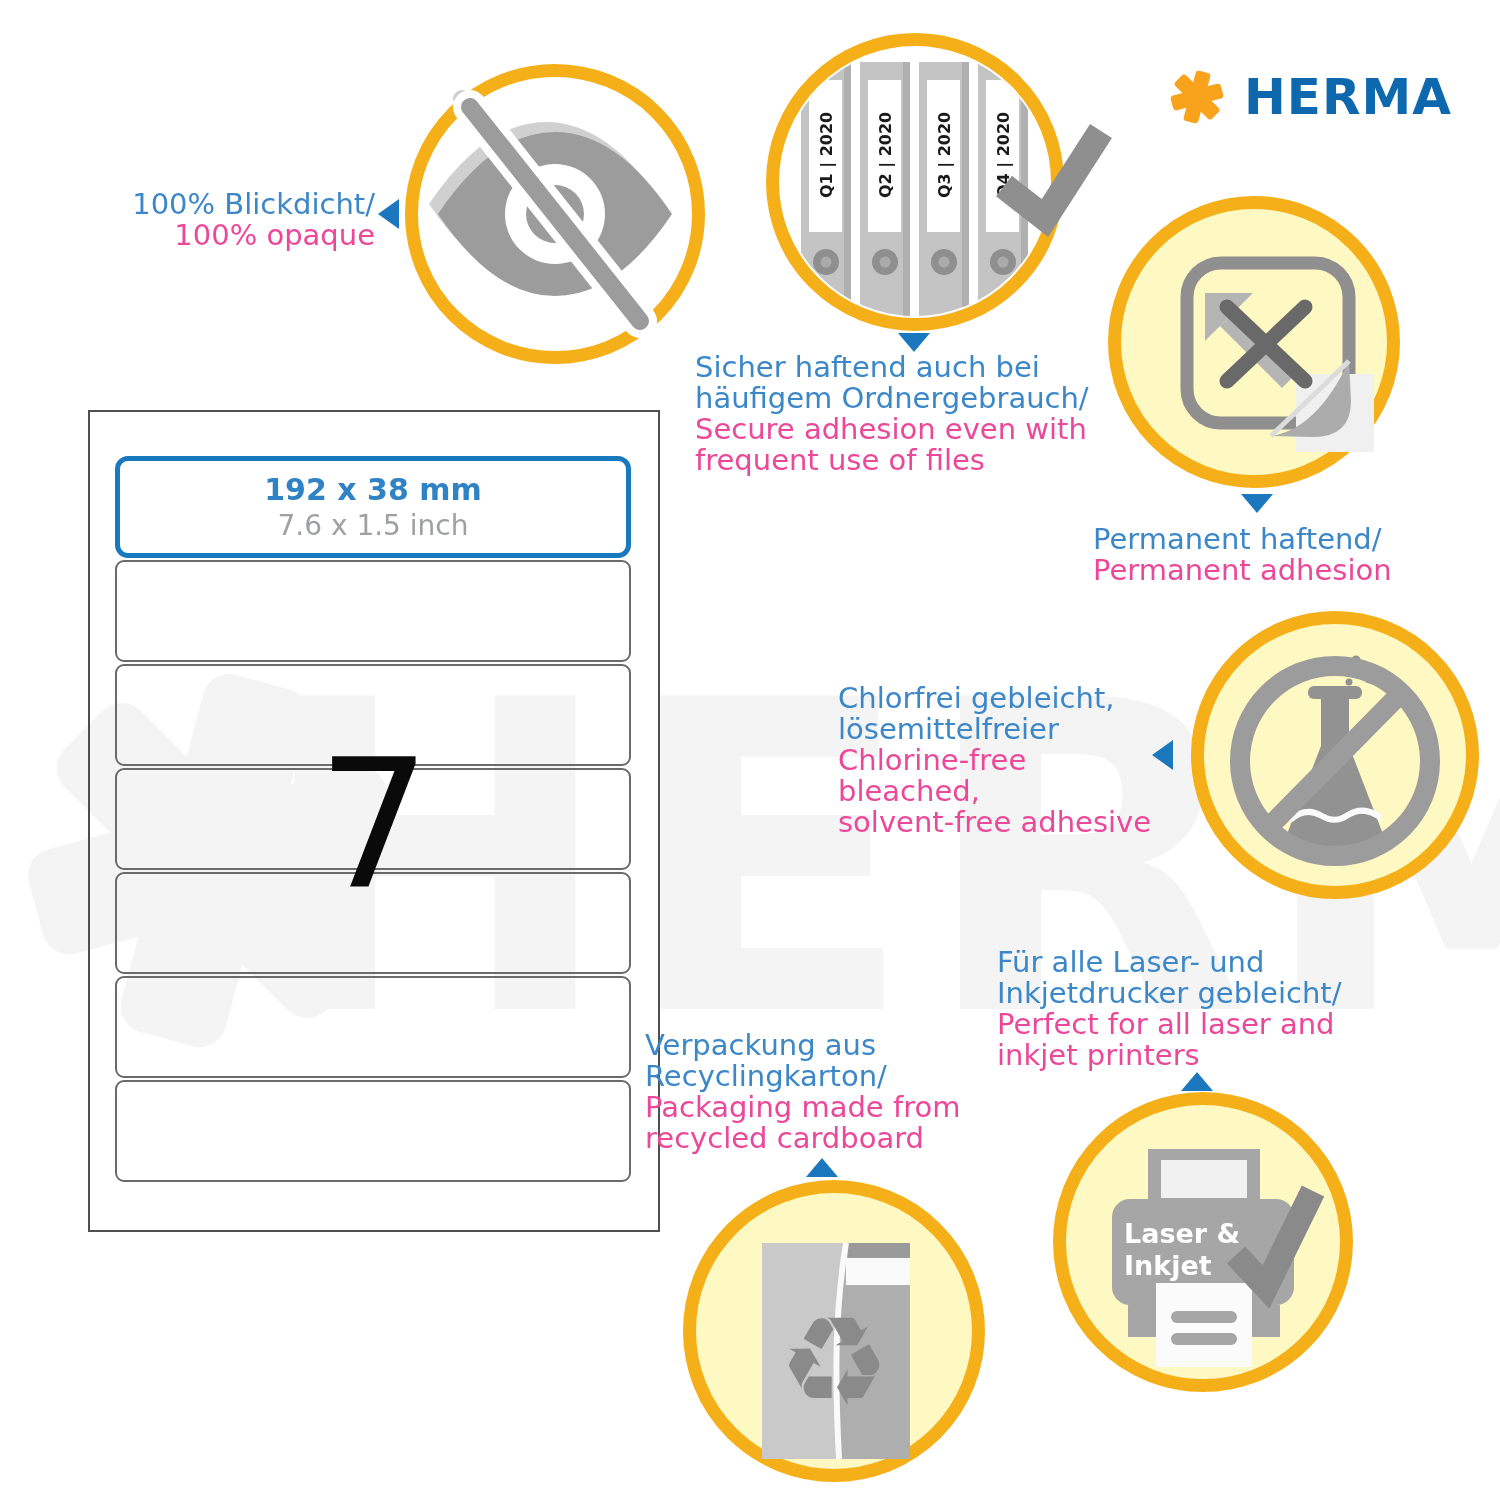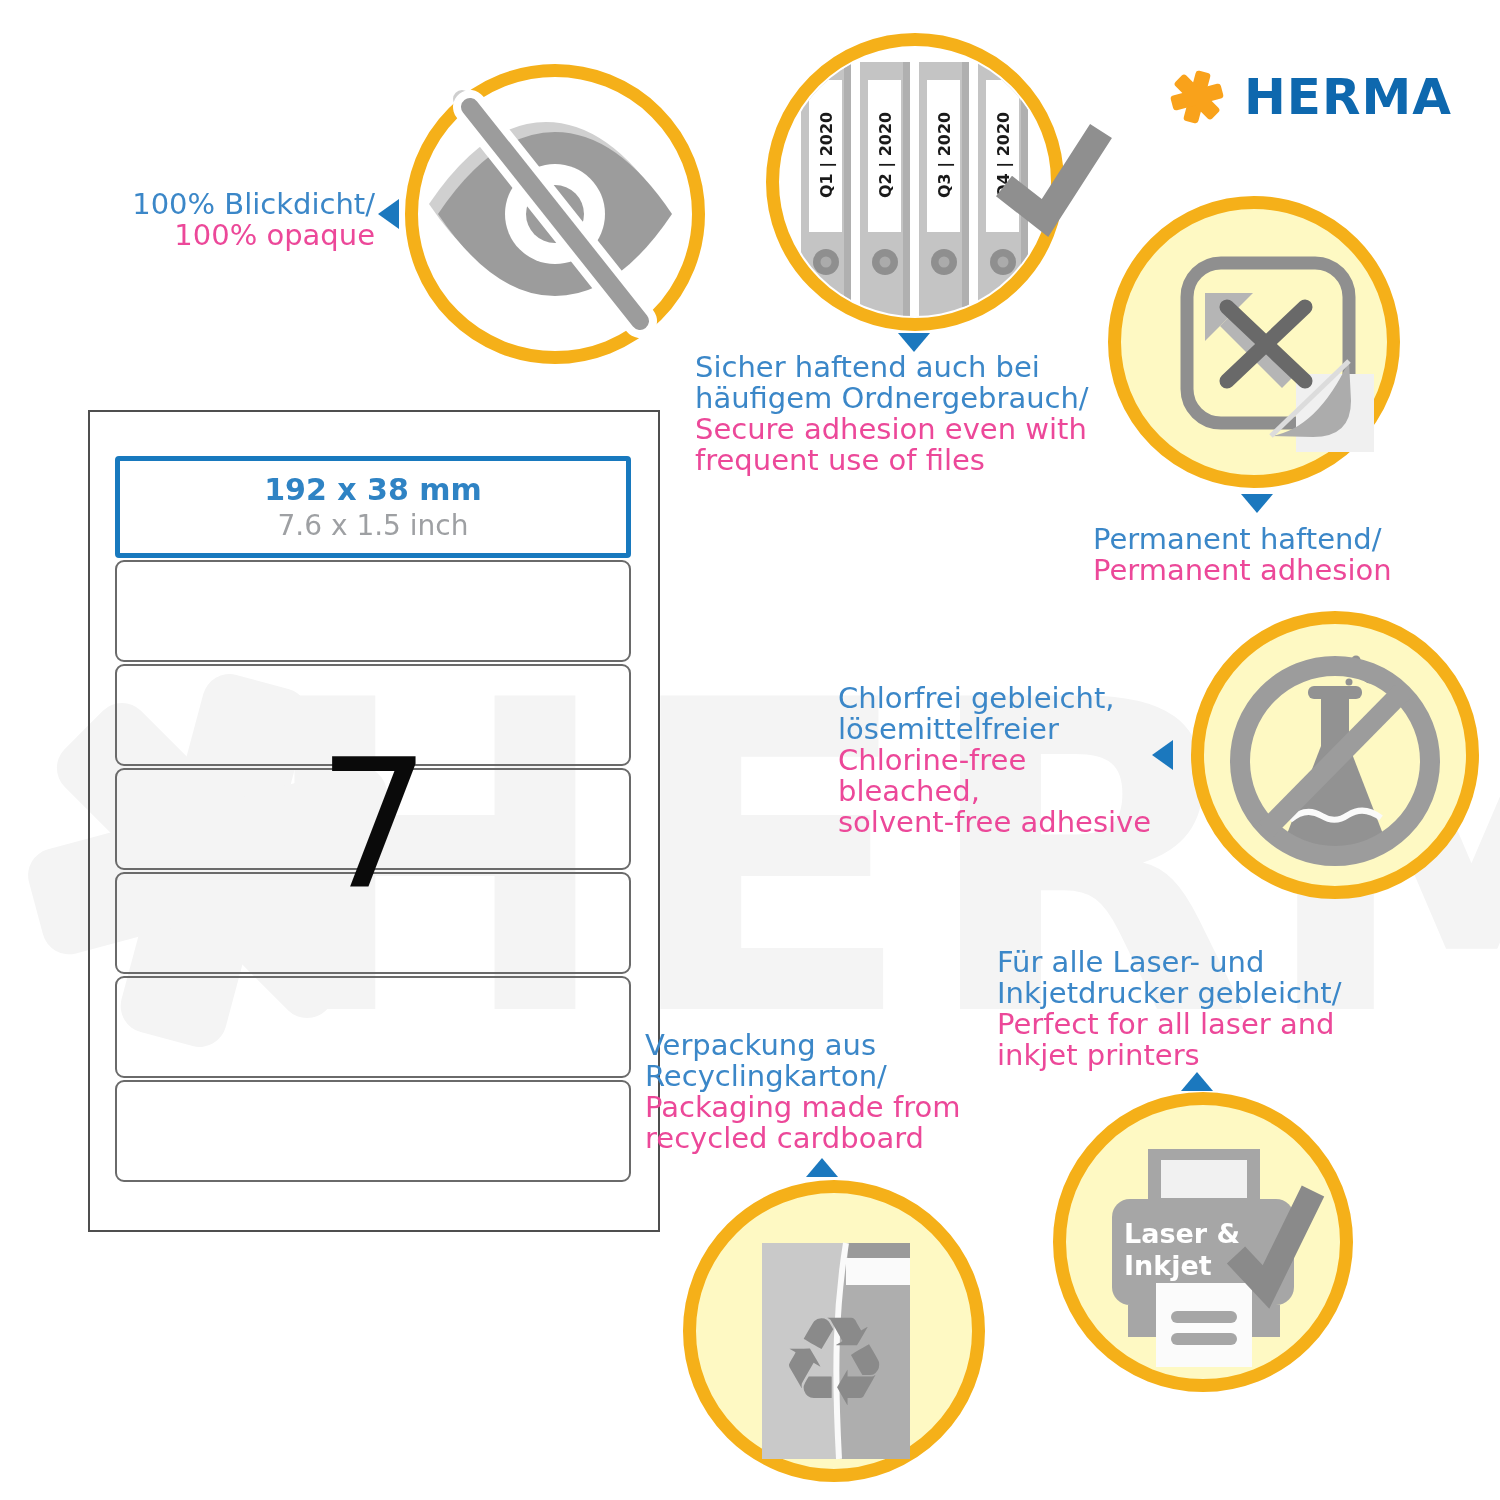--- a/index.html
+++ b/index.html
@@ -8,21 +8,21 @@
   
   .wm{position:absolute;z-index:0}
   .wm-text{left:255px;top:645px;font-size:430px;line-height:430px;font-weight:bold;
            color:#F4F4F4;letter-spacing:6px;white-space:nowrap}
   
   .sheet{position:absolute;left:88px;top:410px;width:572px;height:822px;
          border:2px solid #4F4F4F;box-sizing:border-box;z-index:1}
   .labels{position:absolute;left:25px;top:44px;width:516px}
   .label-row{position:relative;margin:0 0 2px 0;width:516px;height:102px;
              border:2px solid #6A6A6A;border-radius:9px;box-sizing:border-box;background:transparent}
-  .label-row.hl{border:5px solid #1879BE;border-radius:4px;display:flex;flex-direction:column;
+  .label-row.hl{border:5px solid #1879BE;border-radius:13px;display:flex;flex-direction:column;
                 align-items:center;justify-content:center;gap:3px}
   .dim-mm{color:#2F83C4;font-weight:bold;font-size:30px;line-height:34px}
   .dim-inch{color:#9EA0A3;font-weight:normal;font-size:28px;line-height:32px}
   .seven{position:absolute;left:88px;top:736px;width:572px;text-align:center;
          font-size:178px;line-height:178px;color:#0A0A0A;z-index:2}
   
   .circle{position:absolute;border:13px solid #F5B019;border-radius:50%;
           box-sizing:border-box;z-index:3}
   .circle.white{background:#fff}
   .circle.lt{background:#fef9c3}

